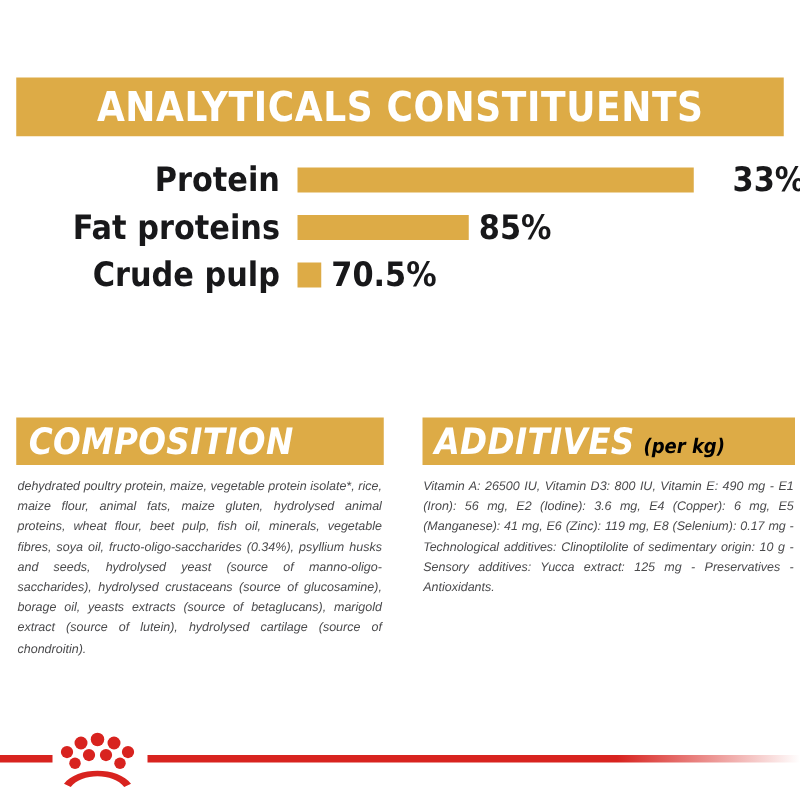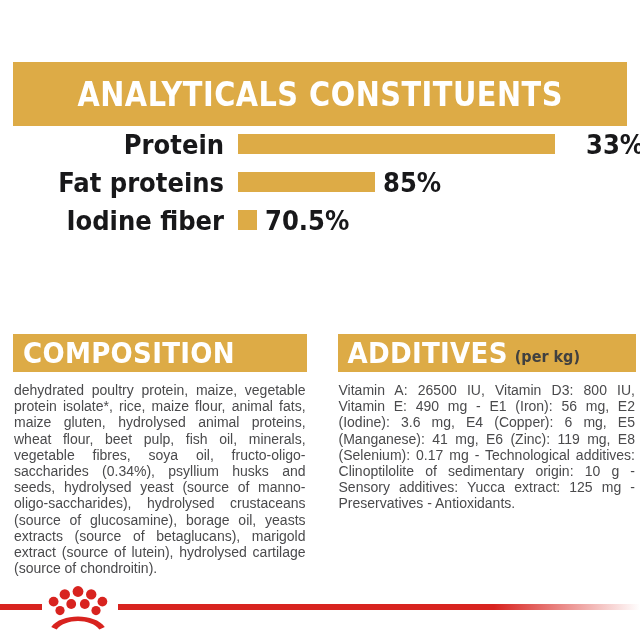--- a/index.html
+++ b/index.html
@@ -14,21 +14,21 @@
     overflow: hidden;
     position: relative;
   }
 
   
   #analytics-banner {
     position: absolute;
     left: 13px;
     top: 62px;
     width: 614px;
-    height: 64px;
+    height: 47px;
     background: #ddab46;
     display: flex;
     align-items: center;
     justify-content: center;
   }
   #analytics-banner .banner-title {
     color: #ffffff;
     font-family: "Liberation Sans Narrow", "DejaVu Sans Condensed", "Liberation Sans", sans-serif;
     font-weight: bold;
     font-size: 33px;
@@ -79,20 +79,21 @@
     white-space: nowrap;
   }
 
   
   #panels {
     position: absolute;
     left: 0;
     top: 334px;
     width: 636px;
     display: flex;
+    font-style: italic;
   }
   .panel {
     position: relative;
   }
   #composition-panel { margin-left: 13px; width: 297px; }
   #additives-panel  { margin-left: 31px; width: 302px; }
 
   .panel-header {
     height: 38px;
     background: #ddab46;
@@ -104,37 +105,37 @@
   .panel-header .panel-title {
     color: #ffffff;
     font-family: "Liberation Sans Narrow", "DejaVu Sans Condensed", "Liberation Sans", sans-serif;
     font-weight: bold;
     font-size: 29px;
     line-height: 1;
     letter-spacing: 0.3px;
     white-space: nowrap;
   }
   .panel-header .panel-subtitle {
-    color: #404040;
+    color: #000000;
     font-family: "Liberation Sans Narrow", "DejaVu Sans Condensed", "Liberation Sans", sans-serif;
     font-weight: bold;
     font-size: 16px;
     line-height: 1;
     margin-left: 7px;
     white-space: nowrap;
     position: relative;
     top: 4px;
   }
   .panel-body {
     margin-top: 10px;
     padding-left: 1px;
     padding-right: 1px;
     color: #4a4a4c;
     font-family: "Liberation Sans", sans-serif;
-    font-size: 14px;
+    font-size: 10px;
     line-height: 16.2px;
     text-align: justify;
     text-justify: inter-word;
   }
 
   
   #footer {
     position: absolute;
     left: 0;
     top: 580px;
@@ -180,21 +181,21 @@
     <div class="chart-value" style="left:562px;margin-left:24px;">33%</div>
   </div>
 
   <div class="chart-row">
     <div class="chart-label">Fat proteins</div>
     <div class="chart-bar" style="width:137px;"></div>
     <div class="chart-value" style="left:383px;">85%</div>
   </div>
 
   <div class="chart-row">
-    <div class="chart-label">Iodine fiber</div>
+    <div class="chart-label">Crude pulp</div>
     <div class="chart-bar" style="width:19px;"></div>
     <div class="chart-value" style="left:265px;">70.5%</div>
   </div>
 
 </div>
 
 <div id="panels">
 
   <div class="panel" id="composition-panel">
     <div class="panel-header">

